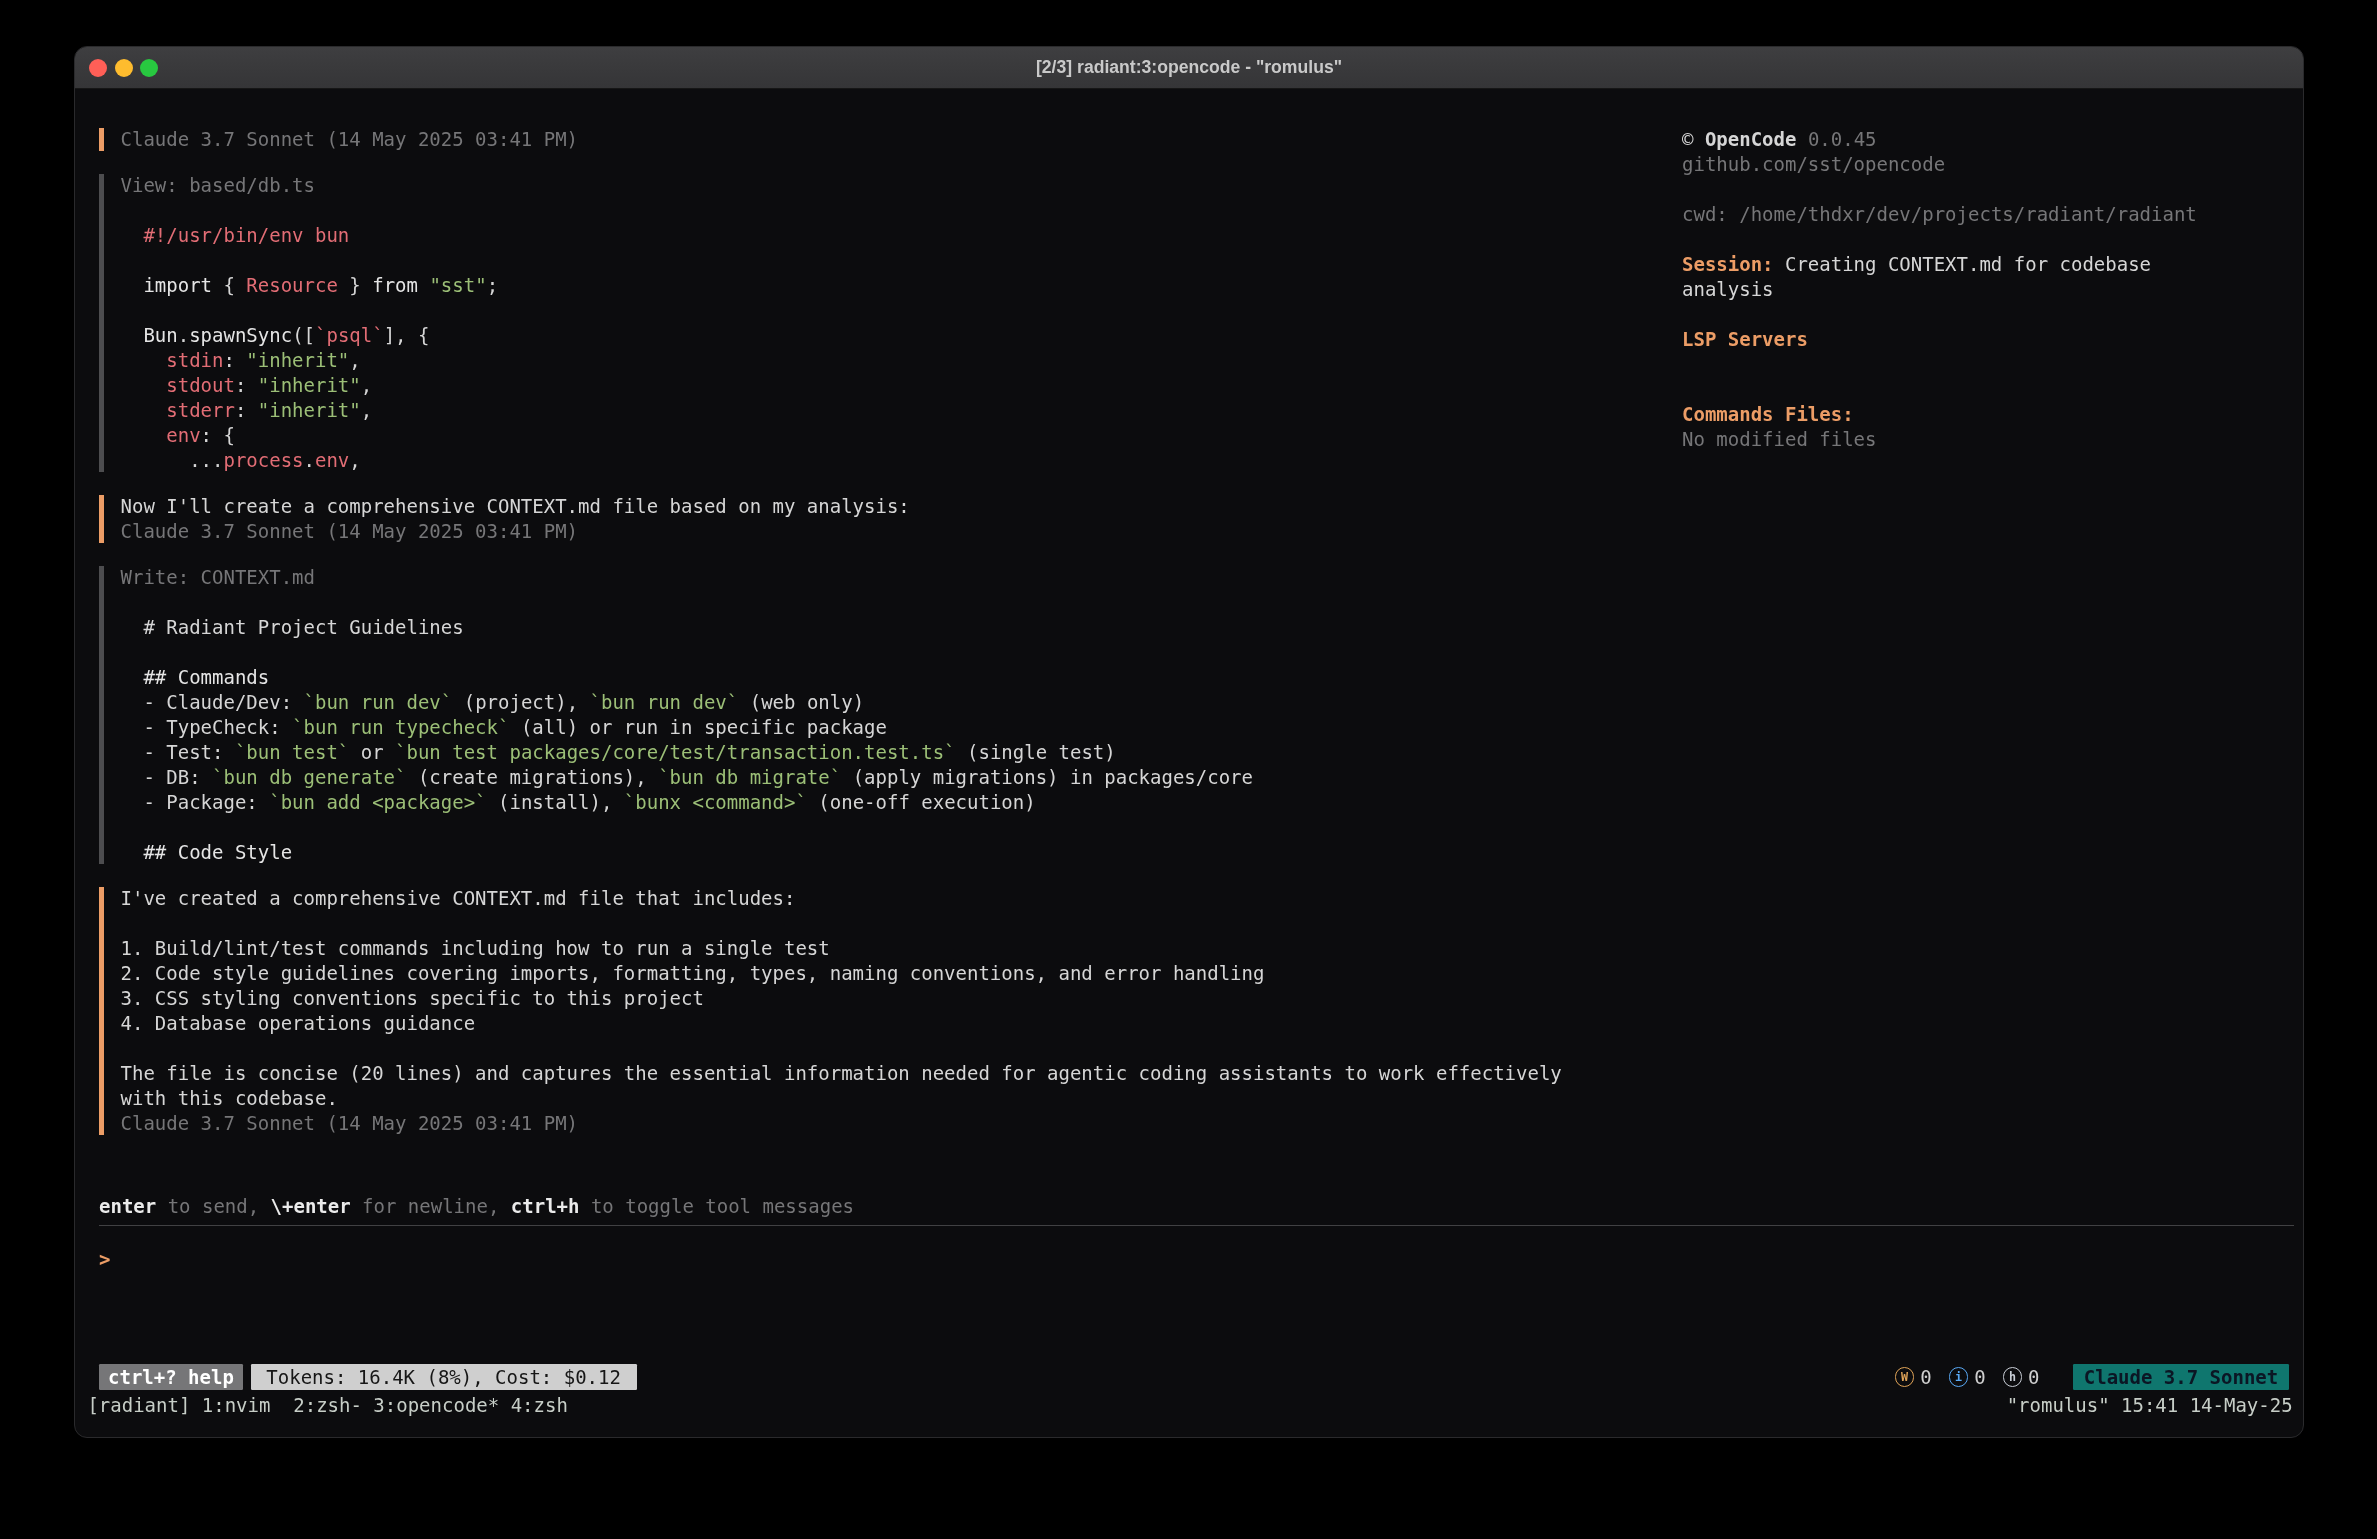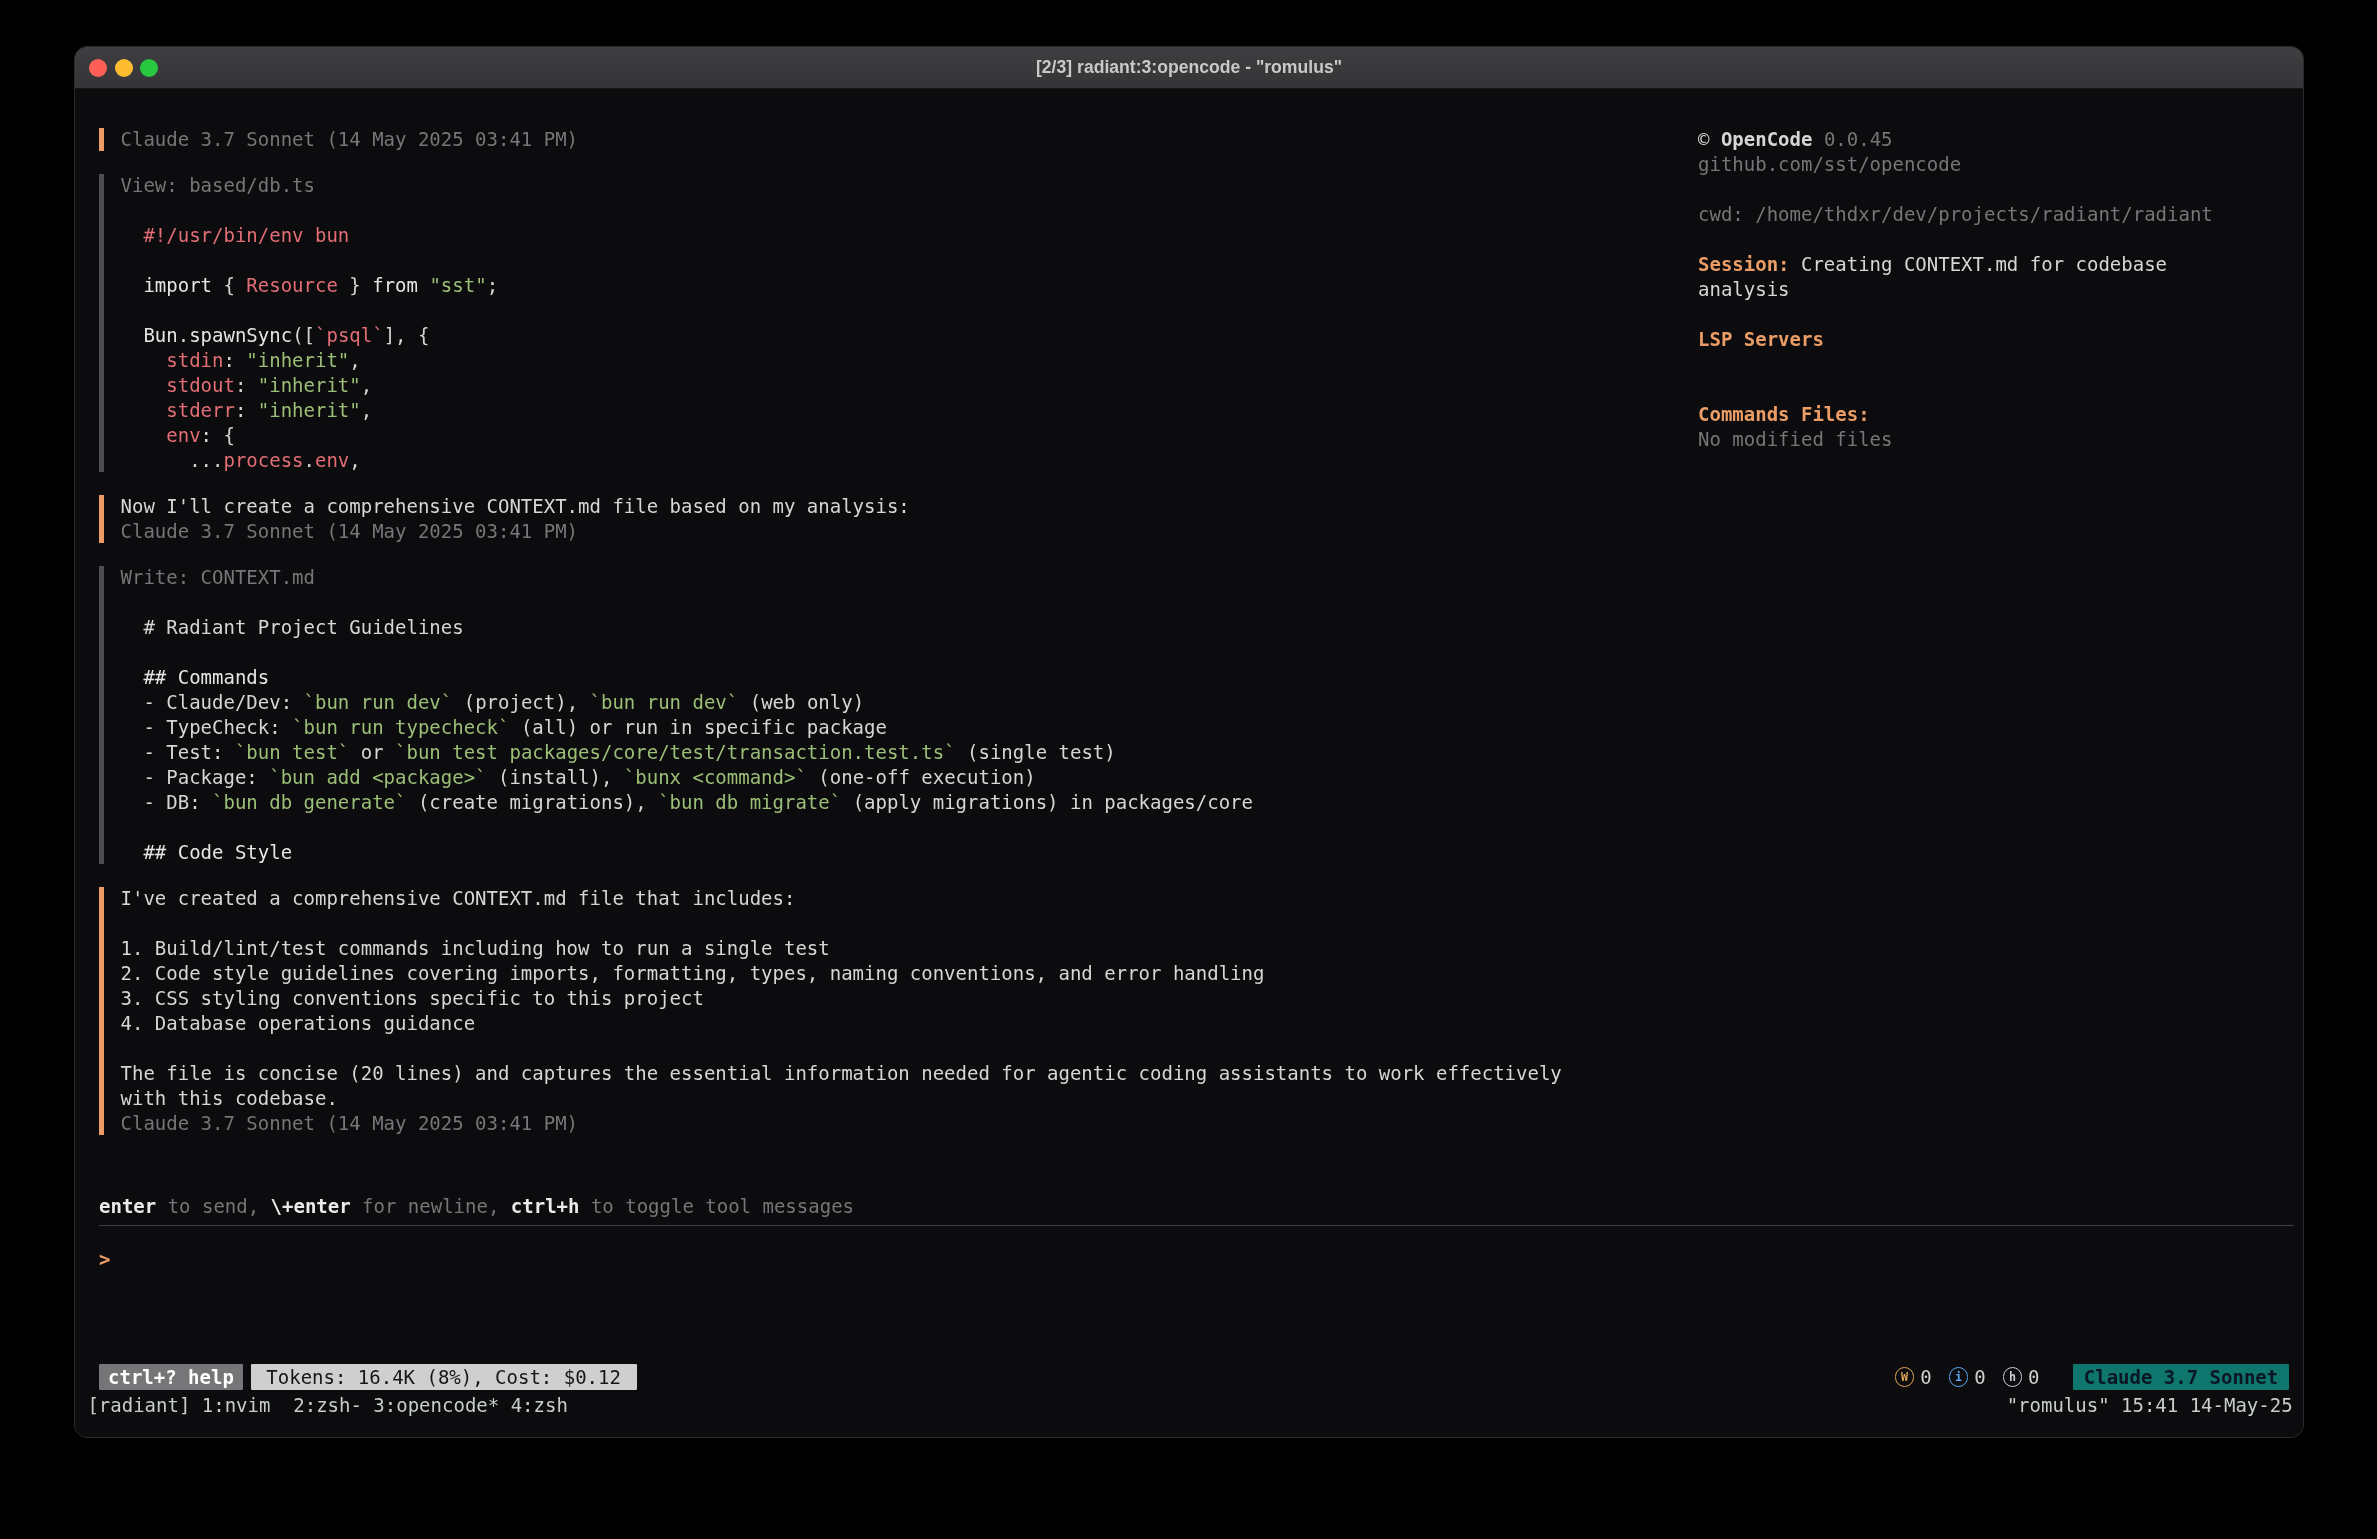--- a/index.html
+++ b/index.html
@@ -42,21 +42,21 @@
   .c-fg     { color:#d6d6d6; }
   .c-dim    { color:#767678;text-align:center; }
   .c-red    { color:#e26d75; }
   .c-green  { color:#9cbf77; }
   .c-blue   { color:#e5e5e5;text-align:center; }
   .c-orange { color:#ec9d66; }
   .c-bold   { color:#ebebeb; font-weight:bold; }
 
   
   .sidebar { position:absolute; left:1607px; top:80px; width:535px; }
-  .sb-line { white-space:pre-wrap; line-height:25px; min-height:25px; color:#d6d6d6;margin-left:16px; }
+  .sb-line { white-space:pre-wrap; line-height:25px; min-height:25px; color:#d6d6d6; }
   .sb-gap  { height:25px; }
   .bold { font-weight:bold; }
 
   
   .help-line { position:absolute; left:24px; top:1147px; white-space:pre; line-height:25px; }
   .divider { position:absolute; left:24px; right:9px; top:1178px; height:1.3px; background:#414143; }
   .input-area { position:absolute; left:24px; top:1200px; right:9px; height:111px; }
   .prompt { color:#ec9d66; font-weight:bold; line-height:25px; }
 
   
@@ -124,22 +124,22 @@
       </div>
       <div class="block bar-gray">
         <div class="line"><span class="c-dim">Write: CONTEXT.md</span></div>
         <div class="line">&nbsp;</div>
         <div class="line"><span class="c-fg">  # Radiant Project Guidelines</span></div>
         <div class="line">&nbsp;</div>
         <div class="line"><span class="c-blue">  ## Commands</span></div>
         <div class="line"><span class="c-fg">  - Claude/Dev: </span><span class="c-green">`bun run dev`</span><span class="c-fg"> (project), </span><span class="c-green">`bun run dev`</span><span class="c-fg"> (web only)</span></div>
         <div class="line"><span class="c-fg">  - TypeCheck: </span><span class="c-green">`bun run typecheck`</span><span class="c-fg"> (all) or run in specific package</span></div>
         <div class="line"><span class="c-fg">  - Test: </span><span class="c-green">`bun test`</span><span class="c-fg"> or </span><span class="c-green">`bun test packages/core/test/transaction.test.ts`</span><span class="c-fg"> (single test)</span></div>
+        <div class="line"><span class="c-fg">  - DB: </span><span class="c-green">`bun db generate`</span><span class="c-fg"> (create migrations), </span><span class="c-green">`bun db migrate`</span><span class="c-fg"> (apply migrations) in packages/core</span></div>
         <div class="line"><span class="c-fg">  - Package: </span><span class="c-green">`bun add &lt;package&gt;`</span><span class="c-fg"> (install), </span><span class="c-green">`bunx &lt;command&gt;`</span><span class="c-fg"> (one-off execution)</span></div>
-        <div class="line"><span class="c-fg">  - DB: </span><span class="c-green">`bun db generate`</span><span class="c-fg"> (create migrations), </span><span class="c-green">`bun db migrate`</span><span class="c-fg"> (apply migrations) in packages/core</span></div>
         <div class="line">&nbsp;</div>
         <div class="line"><span class="c-blue">  ## Code Style</span></div>
       </div>
       <div class="block bar-orange">
         <div class="line"><span class="c-fg">I've created a comprehensive CONTEXT.md file that includes:</span></div>
         <div class="line">&nbsp;</div>
         <div class="line"><span class="c-fg">1. Build/lint/test commands including how to run a single test</span></div>
         <div class="line"><span class="c-fg">2. Code style guidelines covering imports, formatting, types, naming conventions, and error handling</span></div>
         <div class="line"><span class="c-fg">3. CSS styling conventions specific to this project</span></div>
         <div class="line"><span class="c-fg">4. Database operations guidance</span></div>

